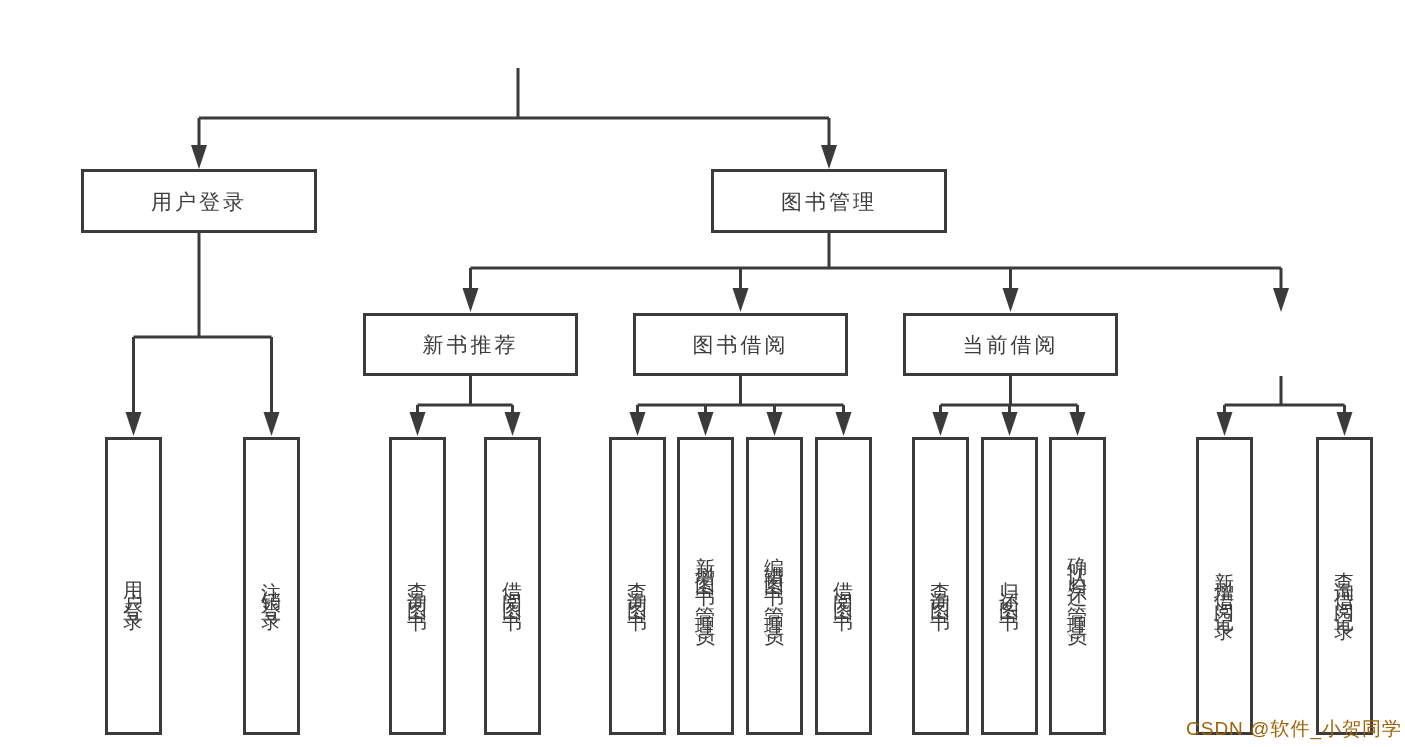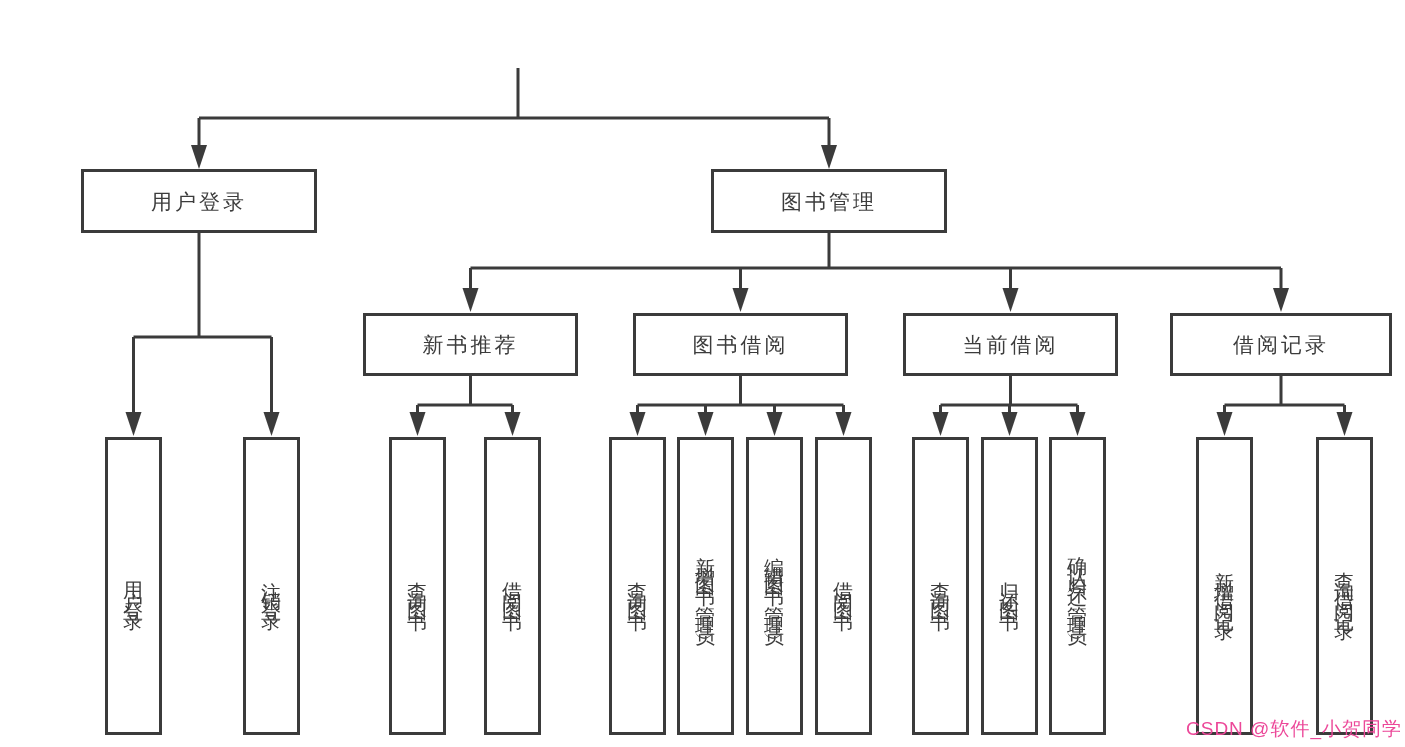--- a/index.html
+++ b/index.html
@@ -74,21 +74,21 @@
   .L9  { left: 981px; }
   .L10 { left: 1049px; }
   .L11 { left: 1196px; }
   .L12 { left: 1316px; }
   #watermark {
     position: absolute;
     left: 1186px;
     top: 716px;
     font-size: 19px;
     letter-spacing: 1px;
-    color: #ec4899;
+    color: #a16207;
     white-space: nowrap;
   }
 </style>
 </head>
 <body>
 
 <div id="stage">
 
   <svg id="connectors" viewBox="0 0 1405 747" xmlns="http://www.w3.org/2000/svg">
     <g stroke="#3b3b3b" stroke-width="3" fill="none">
@@ -143,23 +143,20 @@
 
   <div class="node h-node branch-node b1">
     <span>图书管理</span>
   </div>
   <div class="node h-node section-node s2">
     <span>当前借阅</span>
   </div>
   <div class="node h-node section-node s1">
     <span>图书借阅</span>
   </div>
-  <div class="node h-node section-node s3">
-    <span>借阅记录</span>
-  </div>
 
   <div class="node leaf L0">
     <span class="vtext">用户登录</span>
   </div>
   <div class="node leaf L1">
     <span class="vtext">注销登录</span>
   </div>
 
   <div class="node leaf L2">
     <span class="vtext">查询图书</span>

